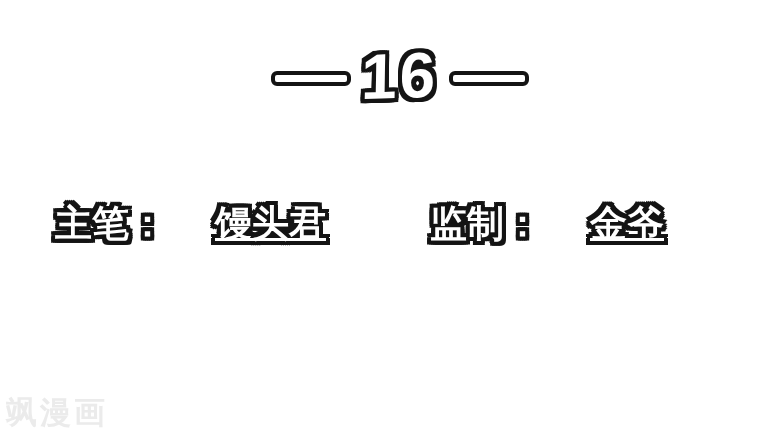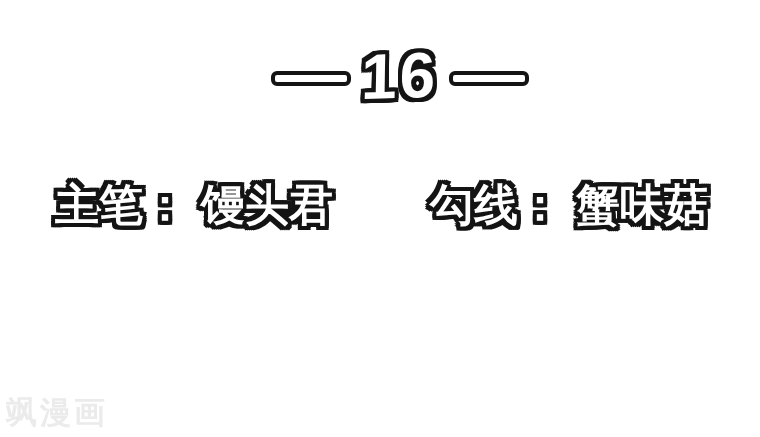--- a/index.html
+++ b/index.html
@@ -57,27 +57,29 @@
   .credits {
     position: absolute;
     left: 55px;
     top: 167px;
     display: grid;
     grid-template-columns: 375px auto;
   }
   .credit-cell {
     height: 75px;
     display: flex;
-    align-items: center;
-    font-size: 44px;
+    align-items: flex-end;
+    font-size: 37px;
     line-height: 1;
     white-space: nowrap;
+    gap: 35px;
   }
   .credit-name {
     margin-left: 14px;
+    text-decoration: underline;
   }
   .watermark {
     position: absolute;
     left: 6px;
     bottom: 3px;
     font-size: 31px;
     font-weight: bold;
     letter-spacing: 3px;
     color: #ebebeb;
   }
@@ -93,25 +95,25 @@
     <div class="chapter-dash"></div>
   </div>
 
   <div class="credits">
 
     <div class="credit-cell">
       <span class="outline-text credit-role">主笔：</span>
       <span class="outline-text credit-name">馒头君</span>
     </div>
 
+    <div class="credit-cell">
+      <span class="outline-text credit-role">监制：</span>
+      <span class="outline-text credit-name">金爷</span>
+    </div>
 
-    <div class="credit-cell">
-      <span class="outline-text credit-role">勾线：</span>
-      <span class="outline-text credit-name">蟹味菇</span>
-    </div>
 
 
     <div class="credit-cell">
     </div>
 
 
   </div>
 
   <div class="watermark">飒漫画</div>
 

